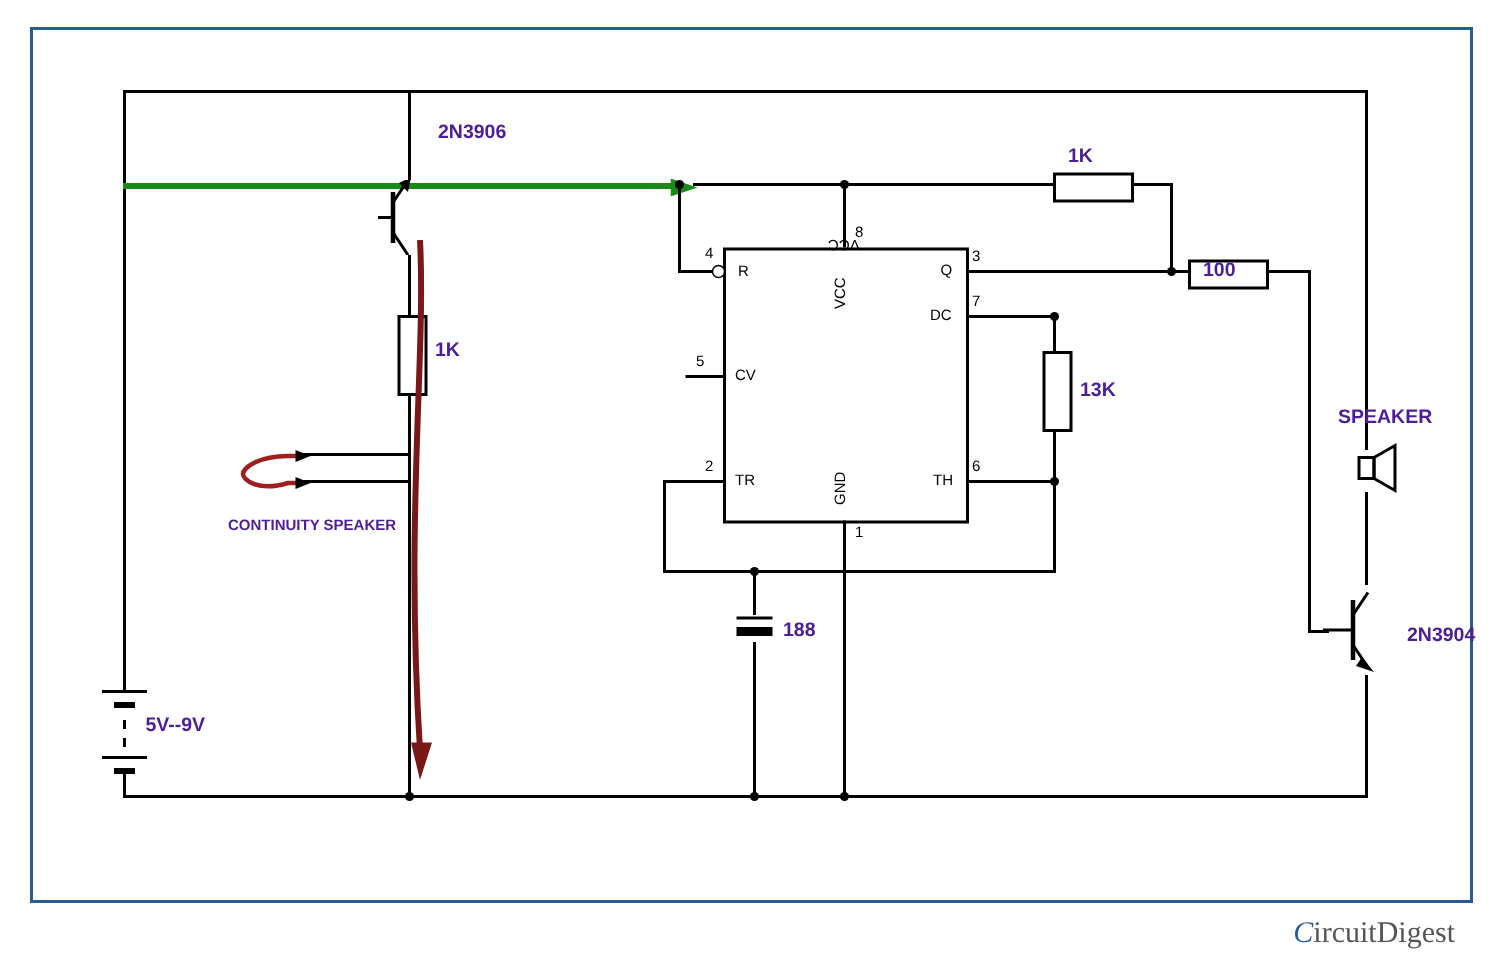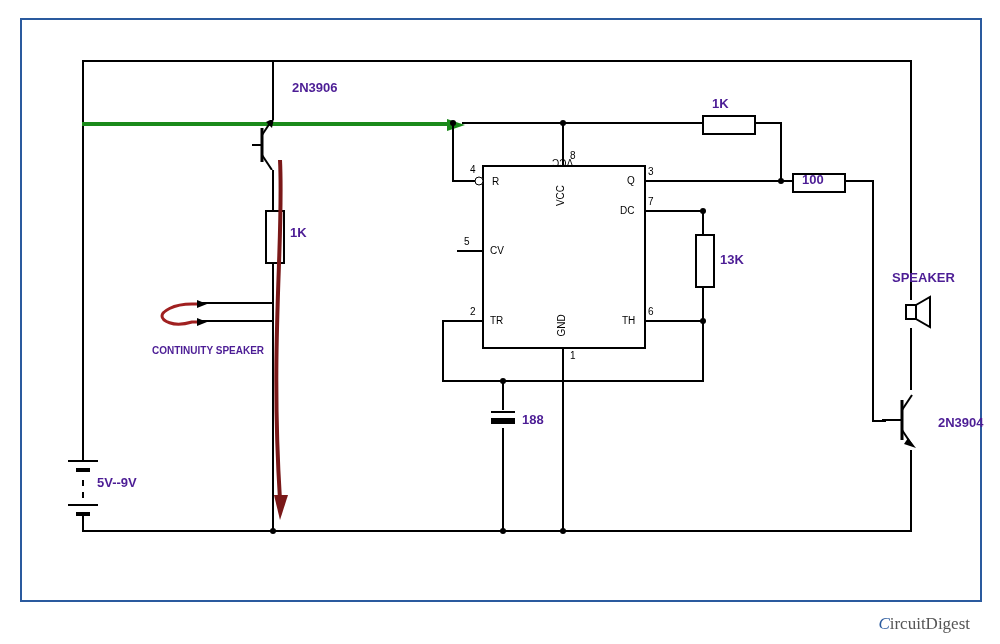--- a/index.html
+++ b/index.html
@@ -41,21 +41,21 @@
   }
   .pin-num {
     position: absolute;
     font-size: 10px;
     color: #000;
   }
   .logo {
     position: absolute;
     right: 30px;
     bottom: 10px;
-    font-size: 17px;
+    font-size: 20px;
     font-family: Georgia, serif;
     color: #555;
   }
   .logo .c {
     color: #2a5a9e;
     font-style: italic;
   }
 </style>
 </head>
 <body>

